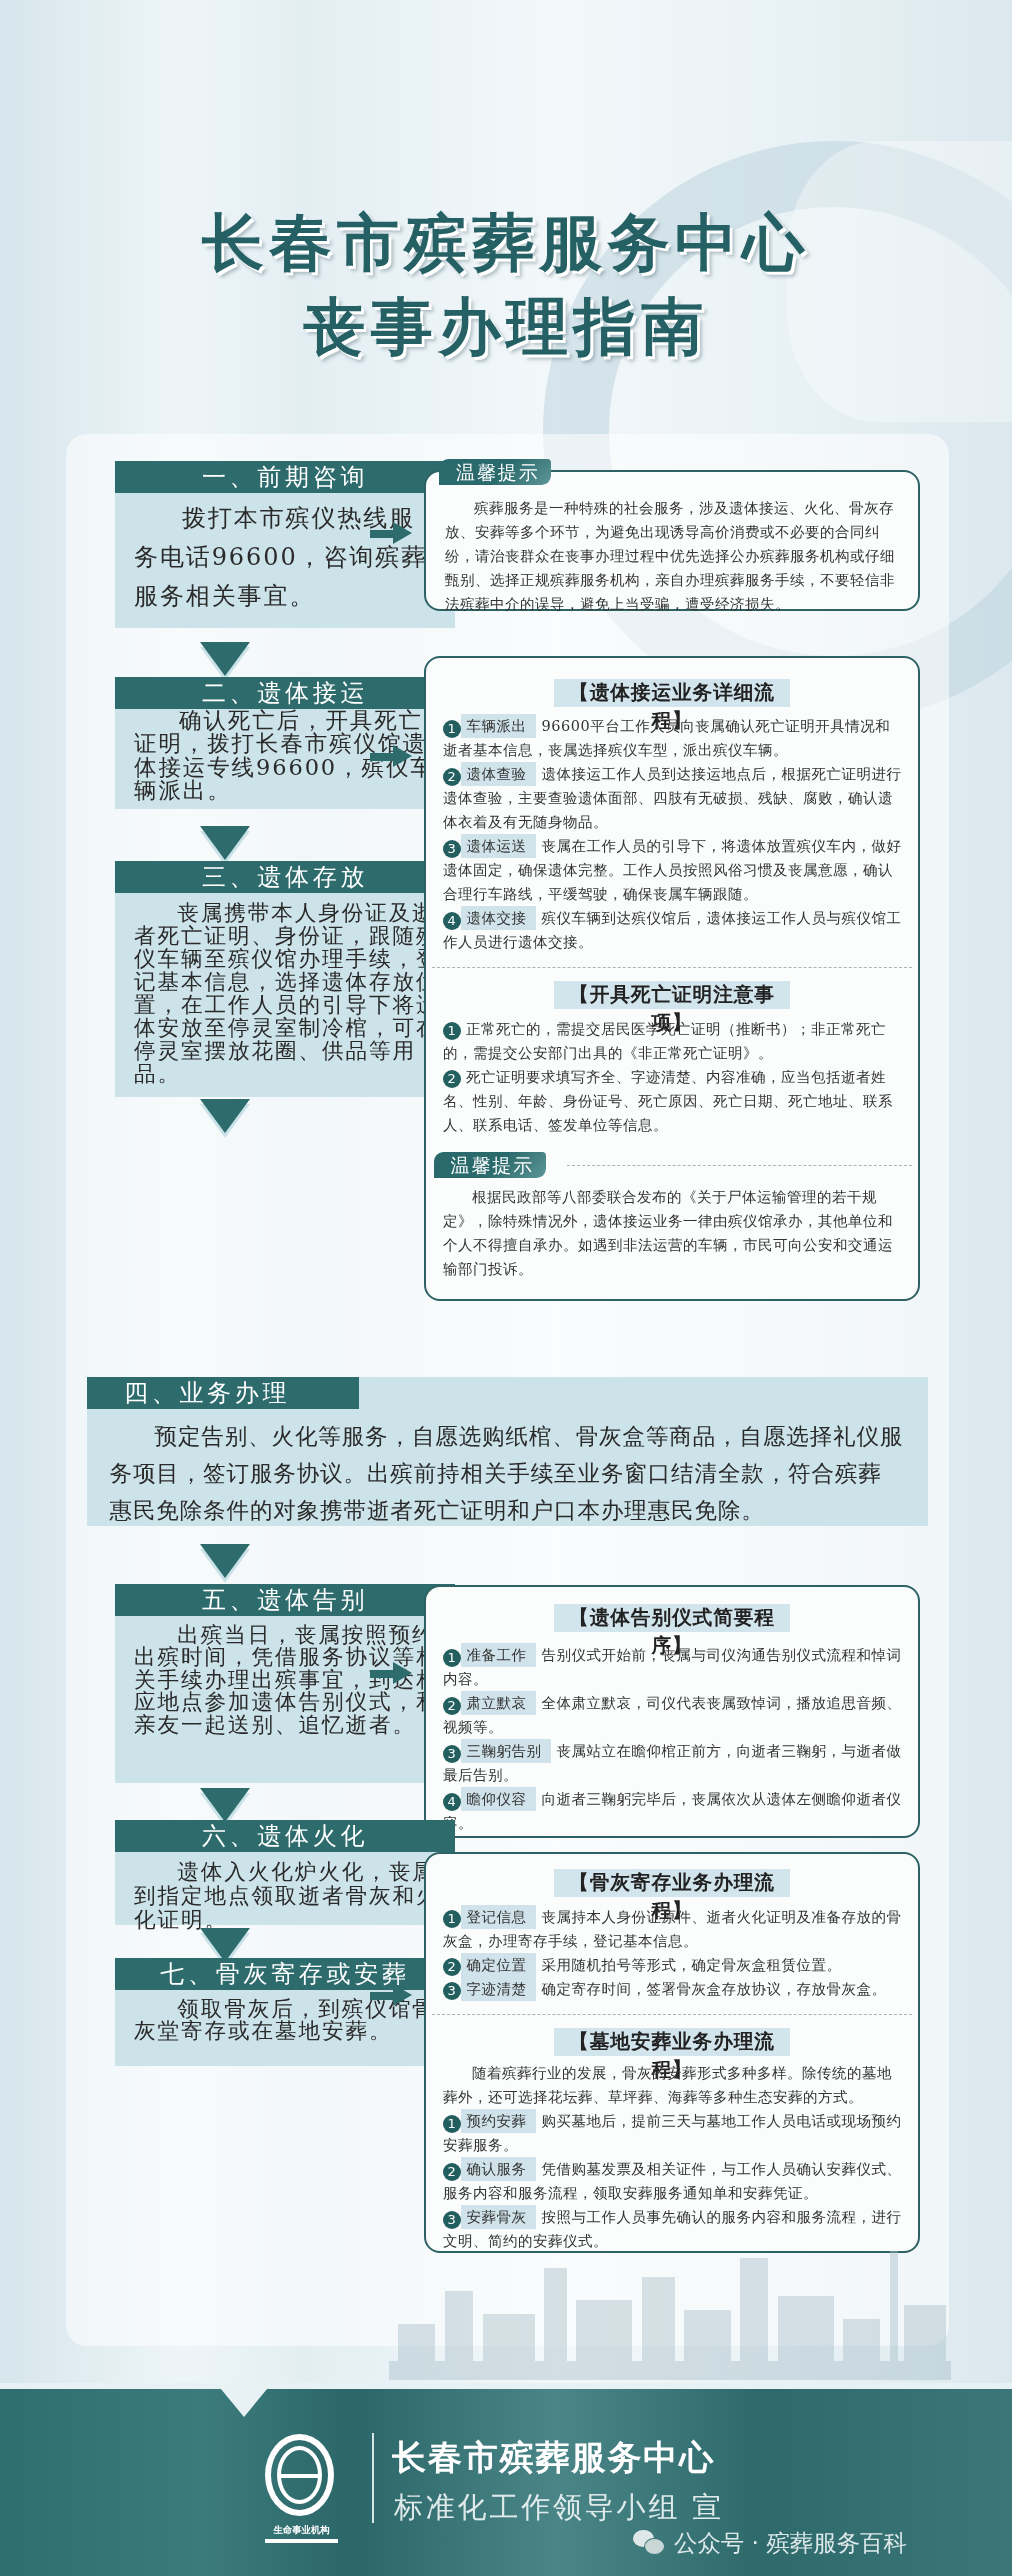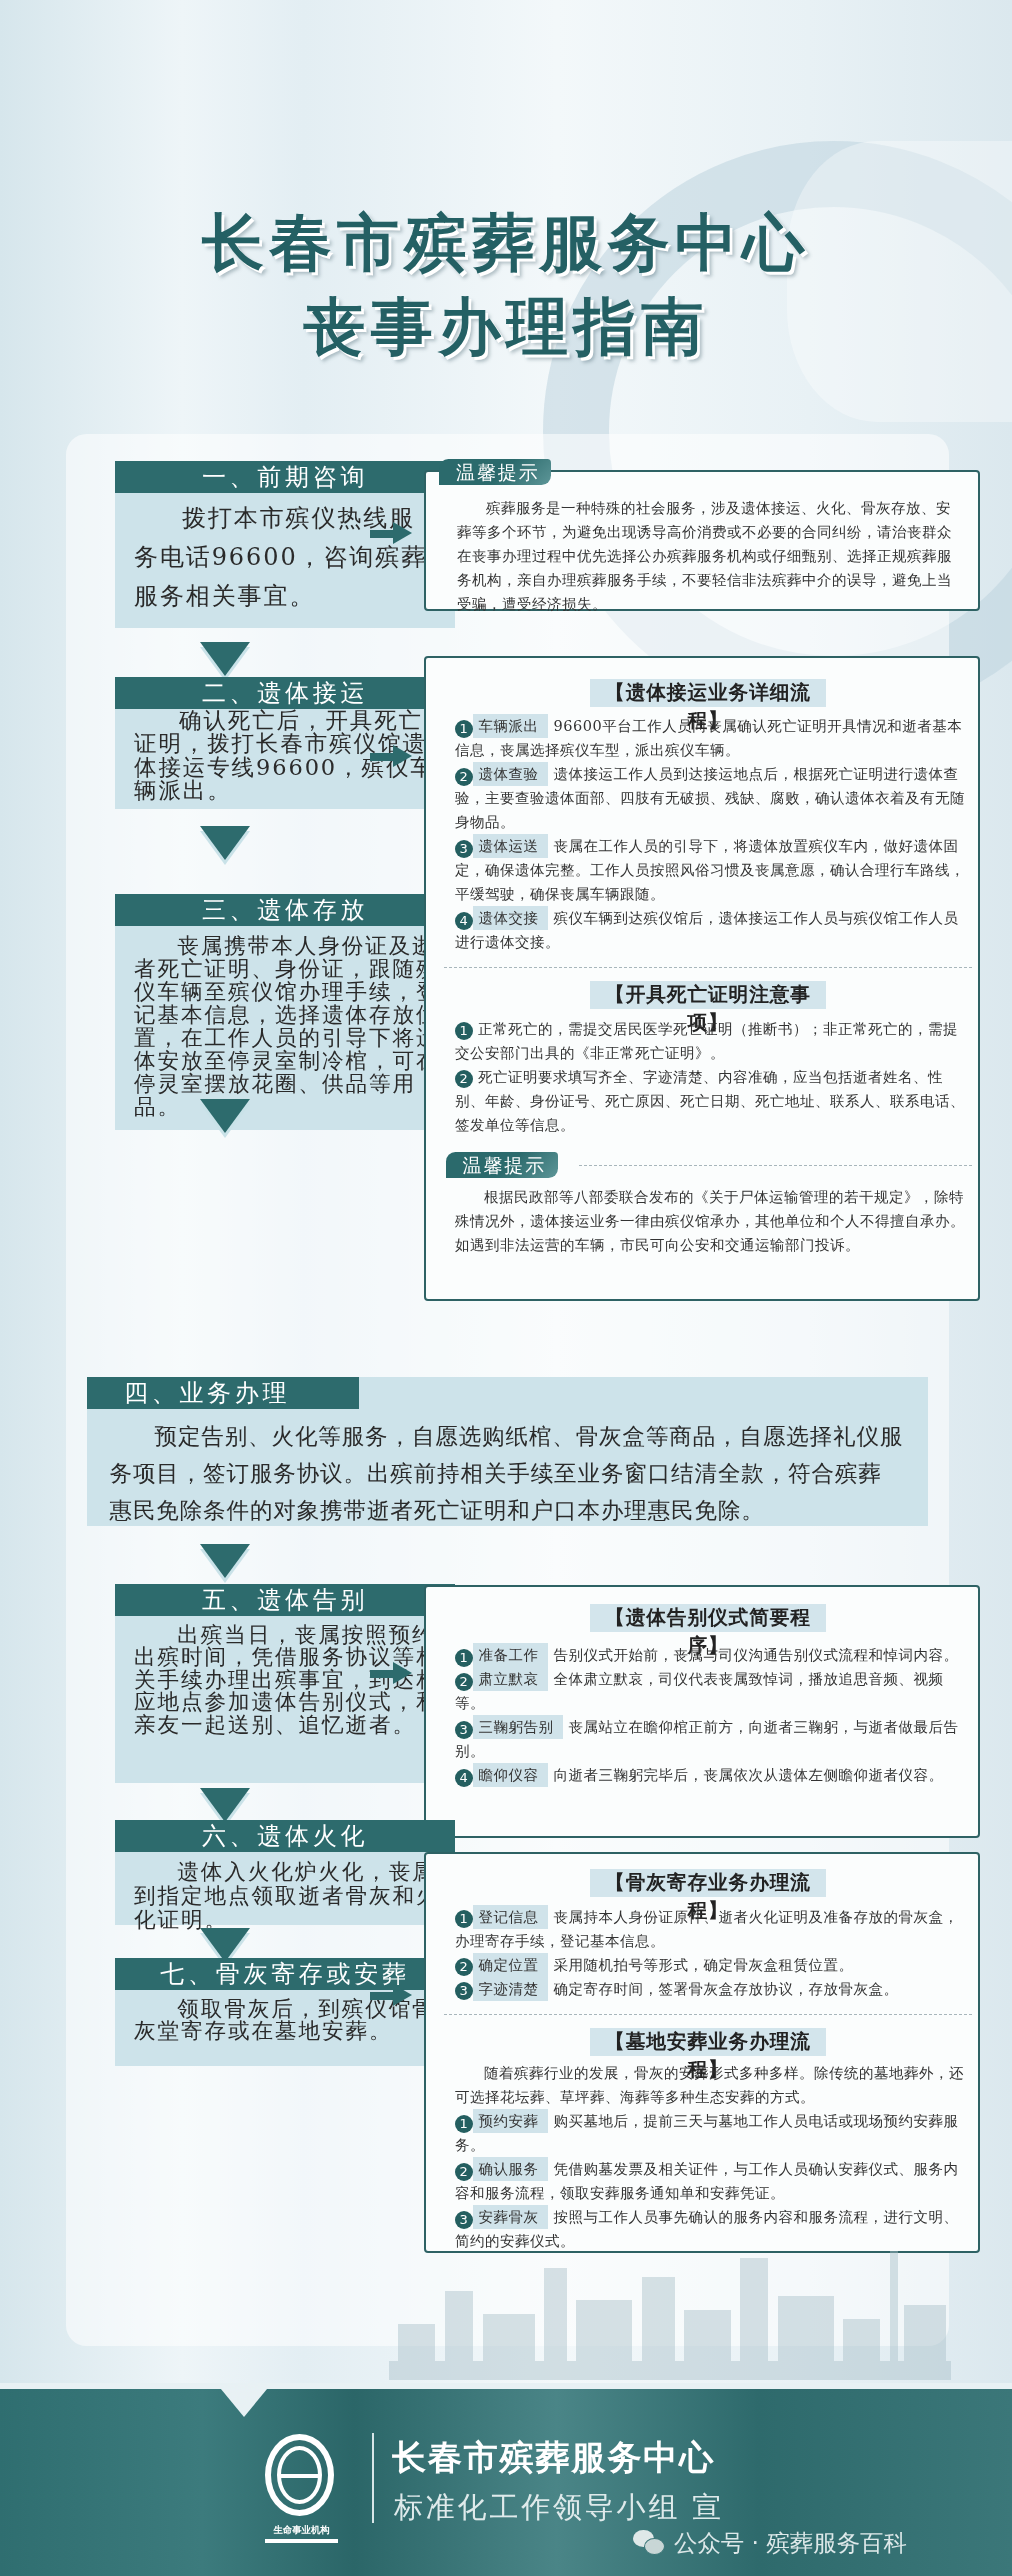--- a/index.html
+++ b/index.html
@@ -34,21 +34,21 @@
   .step-wide { position: absolute; left: 87px; width: 841px; background: #cde3ea; }
   .step-wide .step-head { width: 272px; text-align: left; padding-left: 37px; font-family: "DejaVu Serif", serif; }
   .step-wide .step-body { padding: 9.4px 24px 11.2px 22.5px; font-size: 22.5px; line-height: 37px; letter-spacing: 0.9px; }
 
   .down-arrow { position: absolute; left: 200px; width: 0; height: 0; border-left: 25px solid transparent; border-right: 25px solid transparent; border-top: 34px solid #2d6b6d; filter: drop-shadow(0 5.6px 0 #c9e2e8); }
   .right-arrow { position: absolute; left: 370px; width: 45px; height: 22.5px; }
   .right-arrow::before { content: ""; position: absolute; left: 0; top: 7.5px; width: 24px; height: 8.4px; background: #2d6b6d; }
   .right-arrow::after { content: ""; position: absolute; left: 22.5px; top: 0; border-top: 11.2px solid transparent; border-bottom: 11.2px solid transparent; border-left: 19px solid #2d6b6d; }
 
   
-  .info-box { position: absolute; left: 424px; width: 556px; background: #fbfdfd; border: 2.8px solid #2e6264; border-radius: 4px; padding-left: 12px; }
+  .info-box { position: absolute; left: 424px; width: 496px; background: #fbfdfd; border: 2.8px solid #2e6264; border-radius: 16px; }
   .tip-tab { position: absolute; left: 13px; top: -13px; height: 26px; width: 112px; background: linear-gradient(135deg, #2b6a6c 55%, #5d9698 100%); color: #fff;
     font-family: "DejaVu Sans", sans-serif; font-size: 19px; line-height: 26px; padding-left: 17px; border-radius: 9.4px 3.7px 9.4px 0; letter-spacing: 1.9px; }
   .small-text { font-size: 14.5px; line-height: 24px; color: #333; letter-spacing: 0.5px; }
   .tip-text { padding: 24px 15px 9.4px 19px; text-indent: 2em; }
   .section-title { margin: 17px auto 7.5px; width: 236px; height: 28px; background: #d3e5ec; text-align: center; color: #222; font-family: "DejaVu Sans", sans-serif;
     font-size: 19.7px; line-height: 28px; font-weight: bold; letter-spacing: 0.9px; }
   .item { padding: 0 13px 0 17px; }
   .badge-num { display: inline-block; width: 18px; height: 18px; border-radius: 50%; background: #245f60; color: #fff; font-family: "DejaVu Sans", sans-serif; font-size: 13px;
     line-height: 18px; text-align: center; vertical-align: -1.9px; }
   .badge-label { display: inline-block; background: #d0e3ea; padding: 0 9.4px 0 5.6px; margin-right: 5.6px; color: #333; }
@@ -107,21 +107,21 @@
     <div class="small-text tip-text">殡葬服务是一种特殊的社会服务，涉及遗体接运、火化、骨灰存放、安葬等多个环节，为避免出现诱导高价消费或不必要的合同纠纷，请治丧群众在丧事办理过程中优先选择公办殡葬服务机构或仔细甄别、选择正规殡葬服务机构，亲自办理殡葬服务手续，不要轻信非法殡葬中介的误导，避免上当受骗，遭受经济损失。</div>
   </div>
 
   <div class="step" style="top:677px;height:132px;">
     <div class="step-head">二、遗体接运</div>
     <div class="step-body" style="font-size:22.5px;line-height:23.4px;padding-top:0;">确认死亡后，开具死亡证明，拨打长春市殡仪馆遗体接运专线96600，殡仪车辆派出。</div>
   </div>
   <div class="right-arrow" style="top:745px;"></div>
   <div class="down-arrow" style="top:826px;"></div>
 
-  <div class="step" style="top:894px;height:236px;">
+  <div class="step" style="top:861px;height:236px;">
     <div class="step-head">三、遗体存放</div>
     <div class="step-body" style="font-size:21.6px;line-height:23px;padding-top:7.5px;">丧属携带本人身份证及逝者死亡证明、身份证，跟随殡仪车辆至殡仪馆办理手续，登记基本信息，选择遗体存放位置，在工作人员的引导下将遗体安放至停灵室制冷棺，可在停灵室摆放花圈、供品等用品。</div>
   </div>
   <div class="down-arrow" style="top:1099px;"></div>
 
   <div class="info-box" style="top:656px;height:645px;">
     <div class="section-title" style="margin-top:20.6px;">【遗体接运业务详细流程】</div>
     <div class="small-text">
       <div class="item"><span class="badge-num">1</span><span class="badge-label">车辆派出</span><span>96600平台工作人员向丧属确认死亡证明开具情况和逝者基本信息，丧属选择殡仪车型，派出殡仪车辆。</span></div>
       <div class="item"><span class="badge-num">2</span><span class="badge-label">遗体查验</span><span>遗体接运工作人员到达接运地点后，根据死亡证明进行遗体查验，主要查验遗体面部、四肢有无破损、残缺、腐败，确认遗体衣着及有无随身物品。</span></div>

